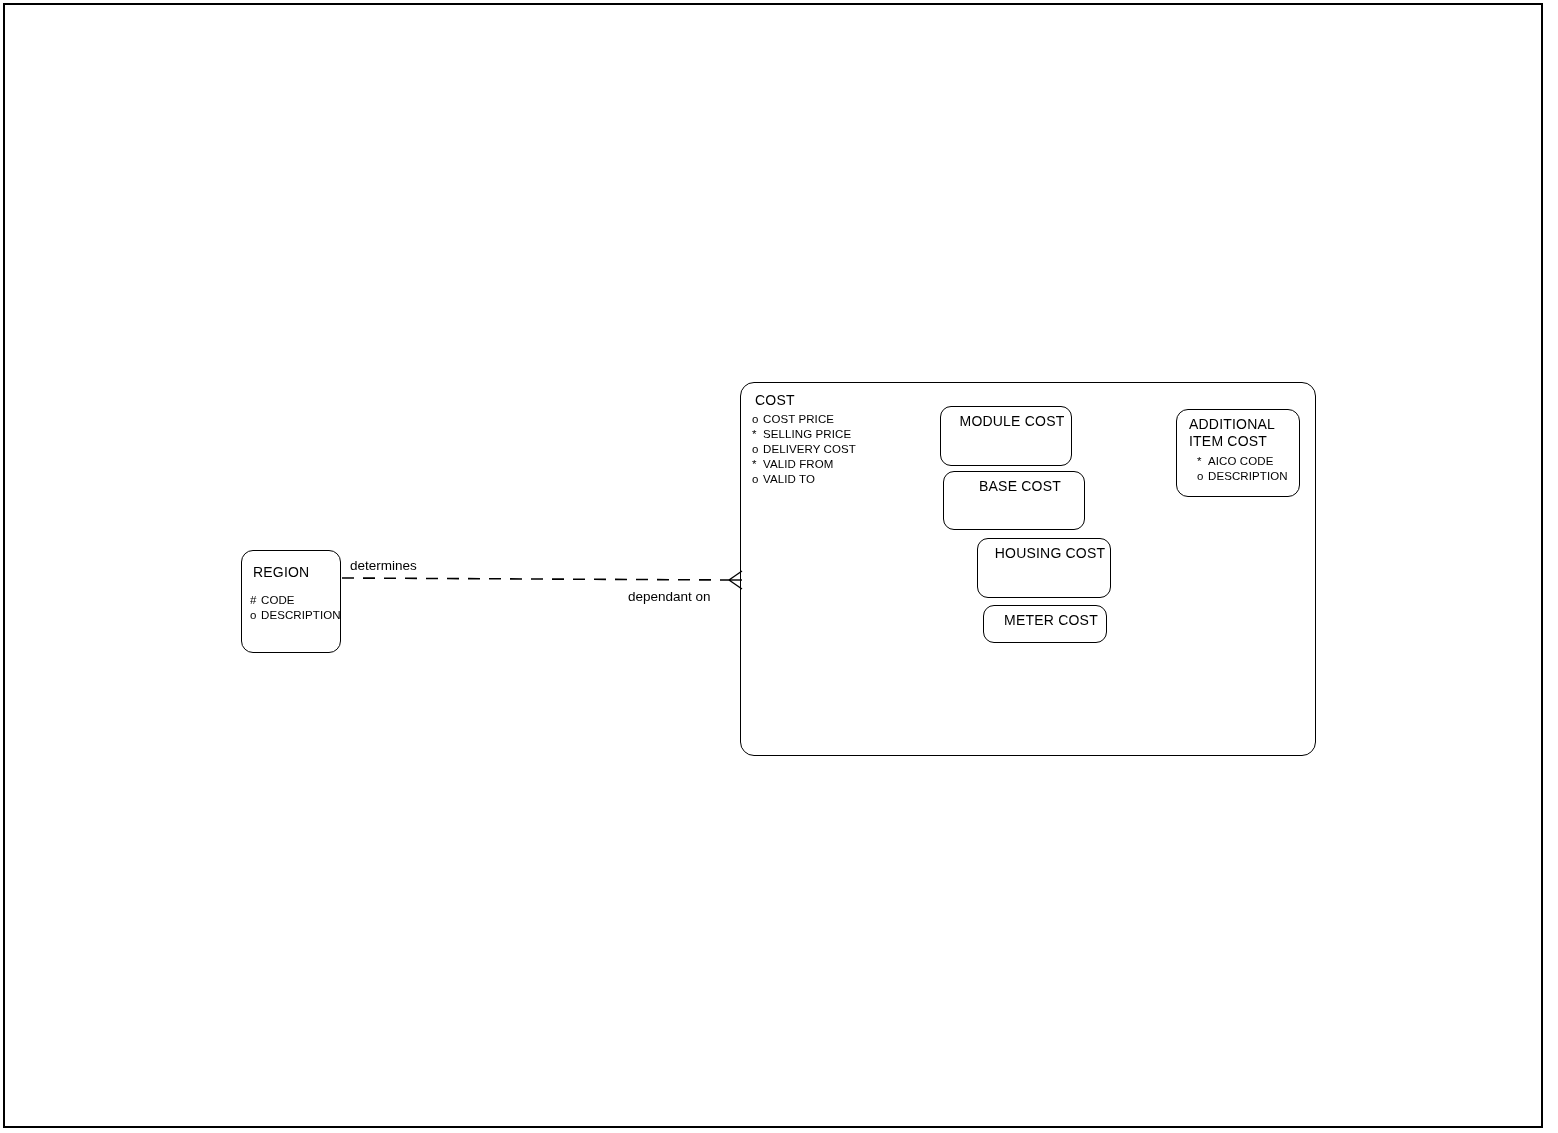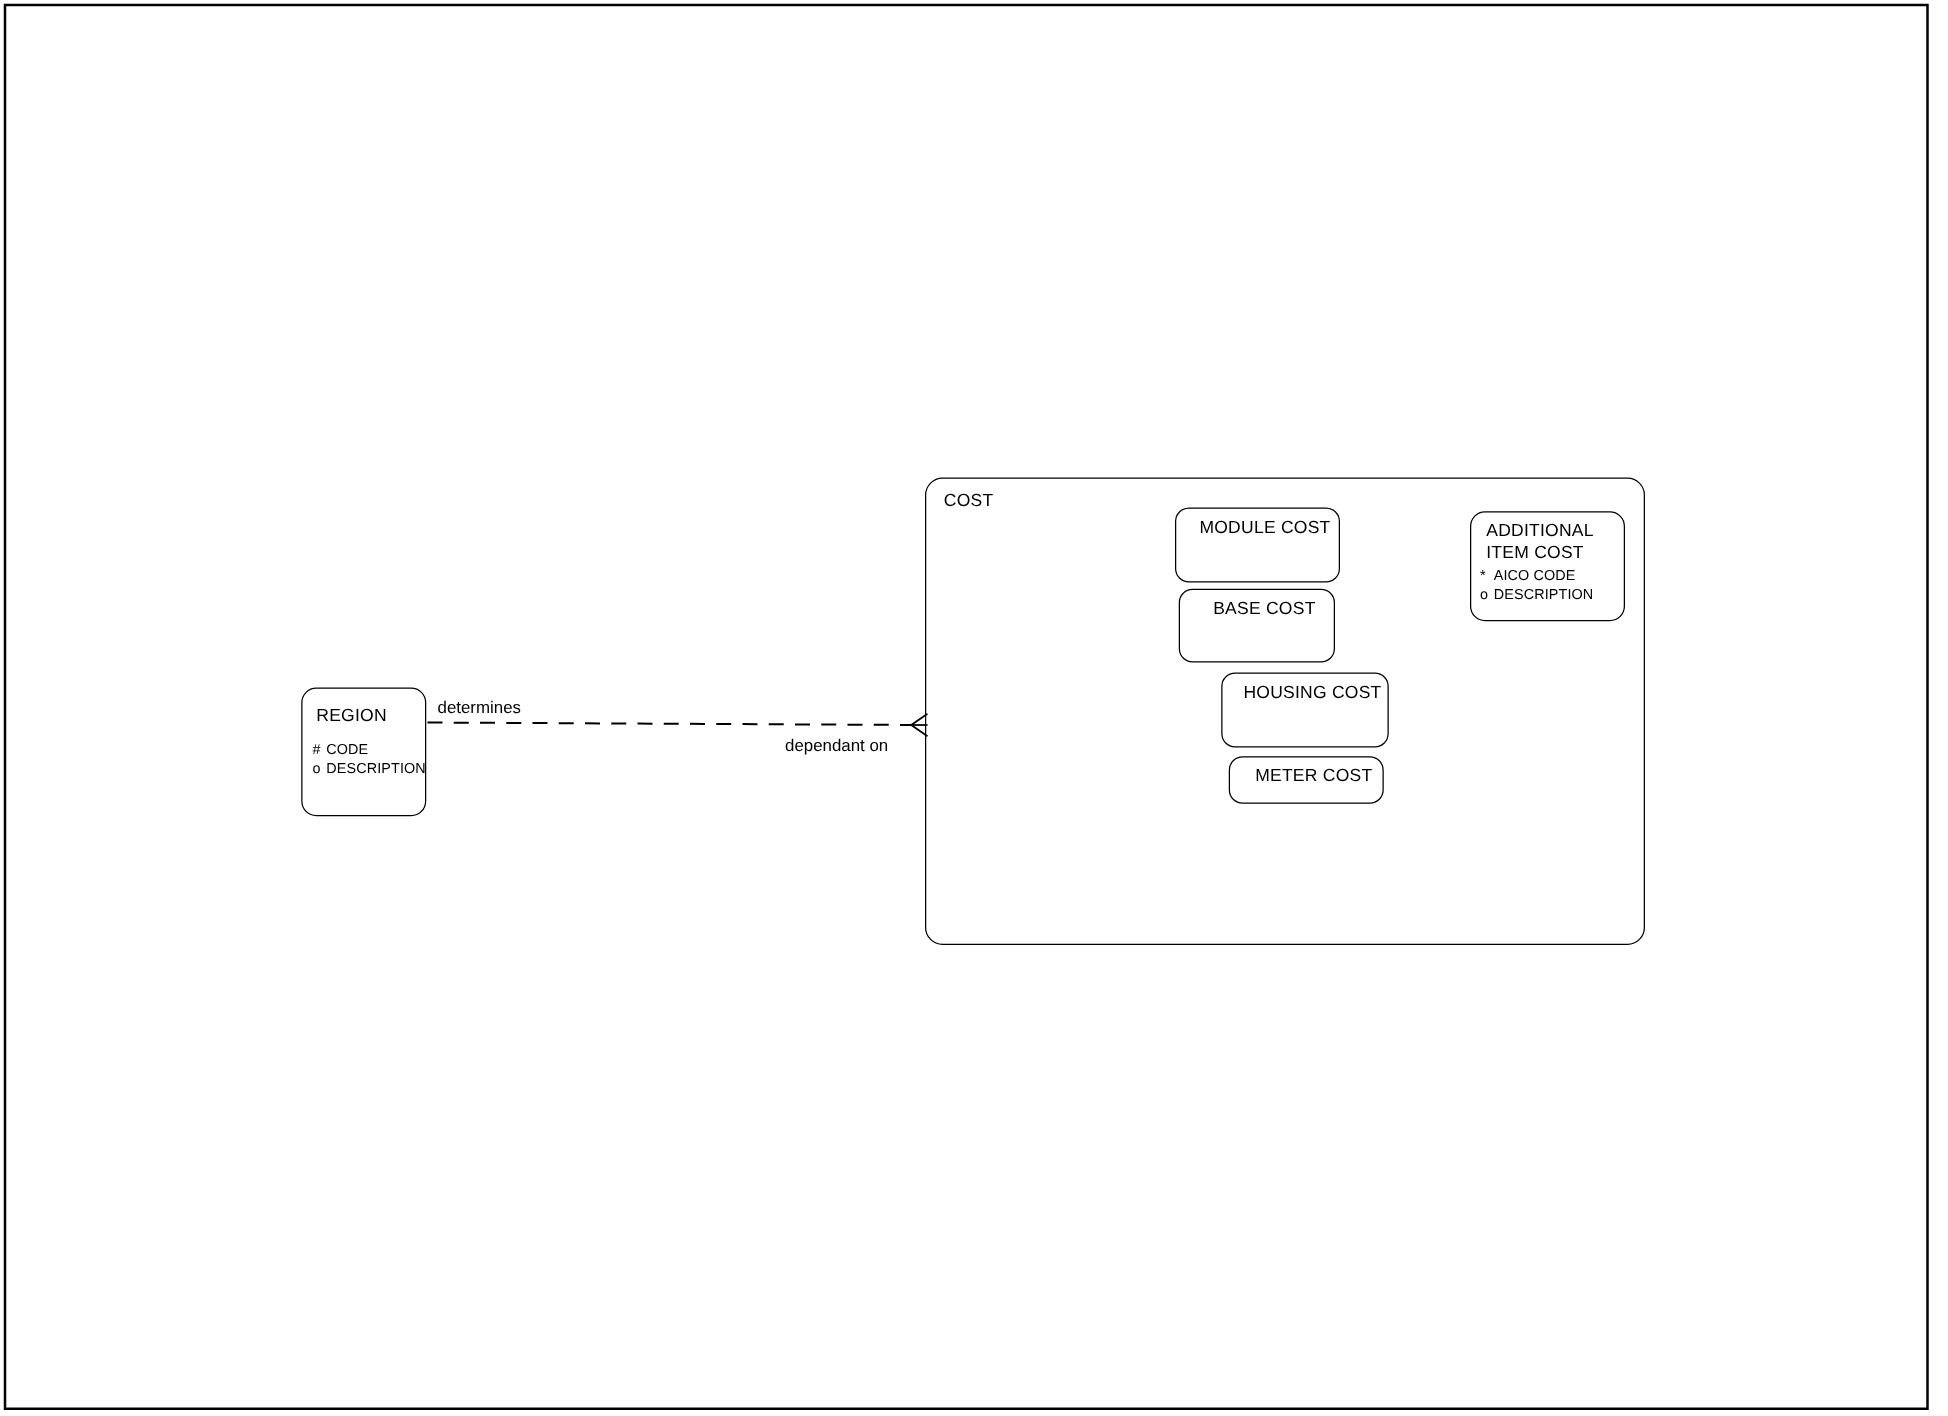--- a/index.html
+++ b/index.html
@@ -92,21 +92,21 @@
     display: flex;
     align-items: flex-start;
     justify-content: center;
     overflow: hidden;
   }
   .sub-entity .entity-title {
     padding: 6px 0 0 12px;
   }
 
   #module-cost   { left: 940px; top: 406px; width: 132px; height: 60px; }
-  #base-cost     { left: 943px; top: 471px; width: 125px; height: 59px; }
+  #base-cost     { left: 943px; top: 471px; width: 142px; height: 59px; }
   #housing-cost  { left: 977px; top: 538px; width: 134px; height: 60px; }
   #meter-cost    { left: 983px; top: 605px; width: 124px; height: 38px; }
 
   #additional-item-cost {
     left: 1160px;
     top: 409px;
     width: 124px;
     height: 88px;
     border-radius: 12px;
     margin-left: 16px;
@@ -115,21 +115,21 @@
     position: absolute;
     left: 12px;
     top: 6px;
   }
   #additional-item-cost .entity-title .title-line {
     display: block;
     line-height: 17px;
   }
   #additional-item-cost .attr-list {
     position: absolute;
-    left: 7px;
+    left: 20px;
     top: 43px;
   }
 
   
   #region-entity {
     left: 241px;
     top: 550px;
     width: 100px;
     height: 103px;
   }
@@ -167,20 +167,27 @@
 </style>
 </head>
 <body>
 
 <div id="canvas">
 
   <div id="page-frame"></div>
 
   <div class="entity" id="cost-entity">
     <div class="entity-title">COST</div>
+    <ul class="attr-list">
+      <li class="attr"><span class="marker">o</span><span>COST PRICE</span></li>
+      <li class="attr"><span class="marker">*</span><span>SELLING PRICE</span></li>
+      <li class="attr"><span class="marker">o</span><span>DELIVERY COST</span></li>
+      <li class="attr"><span class="marker">*</span><span>VALID FROM</span></li>
+      <li class="attr"><span class="marker">o</span><span>VALID TO</span></li>
+    </ul>
   </div>
 
   <div class="sub-entity" id="module-cost">
     <div class="entity-title">MODULE COST</div>
   </div>
 
   <div class="sub-entity" id="base-cost">
     <div class="entity-title">BASE COST</div>
   </div>
 

